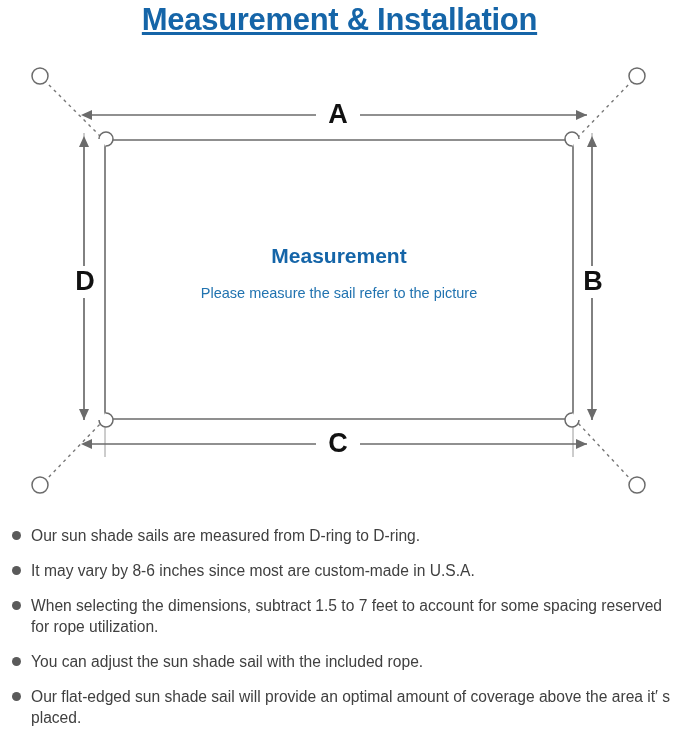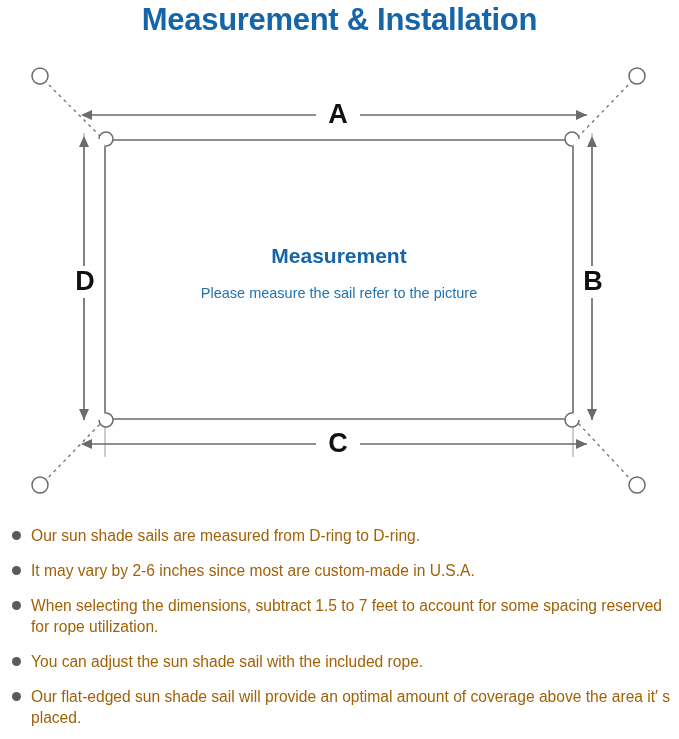--- a/index.html
+++ b/index.html
@@ -20,20 +20,21 @@
     position: absolute;
     top: 0px;
     left: 0;
     width: 679px;
     text-align: center;
     font-size: 31px;
     font-weight: bold;
     color: #1565a8;
     letter-spacing: -0.3px;
     line-height: 40px;
+    text-decoration: underline;
   }
 
   
   #diagram {
     position: absolute;
     top: 45px;
     left: 0;
     width: 679px;
     height: 475px;
   }
@@ -81,21 +82,21 @@
   #notes {
     position: absolute;
     left: 0;
     top: 525px;
     width: 679px;
   }
   .note-item {
     position: relative;
     padding-left: 31px;
     margin-bottom: 14px;
-    color: #a16207;
+    color: #404040;
     font-size: 15.6px;
     line-height: 21px;
     padding-right: 6px;
   }
   .note-bullet {
     position: absolute;
     left: 12px;
     top: 6px;
     width: 9px;
     height: 9px;
@@ -175,21 +176,21 @@
   </div>
 </div>
 
 <div id="notes">
   <div class="note-item">
     <span class="note-bullet"></span>
     <span>Our sun shade sails are measured from D-ring to D-ring.</span>
   </div>
   <div class="note-item">
     <span class="note-bullet"></span>
-    <span>It may vary by 2-6 inches since most are custom-made in U.S.A.</span>
+    <span>It may vary by 8-6 inches since most are custom-made in U.S.A.</span>
   </div>
   <div class="note-item">
     <span class="note-bullet"></span>
     <span>When selecting the dimensions, subtract 1.5 to 7 feet to account for some spacing reserved for rope utilization.</span>
   </div>
   <div class="note-item">
     <span class="note-bullet"></span>
     <span>You can adjust the sun shade sail with the included rope.</span>
   </div>
   <div class="note-item">

